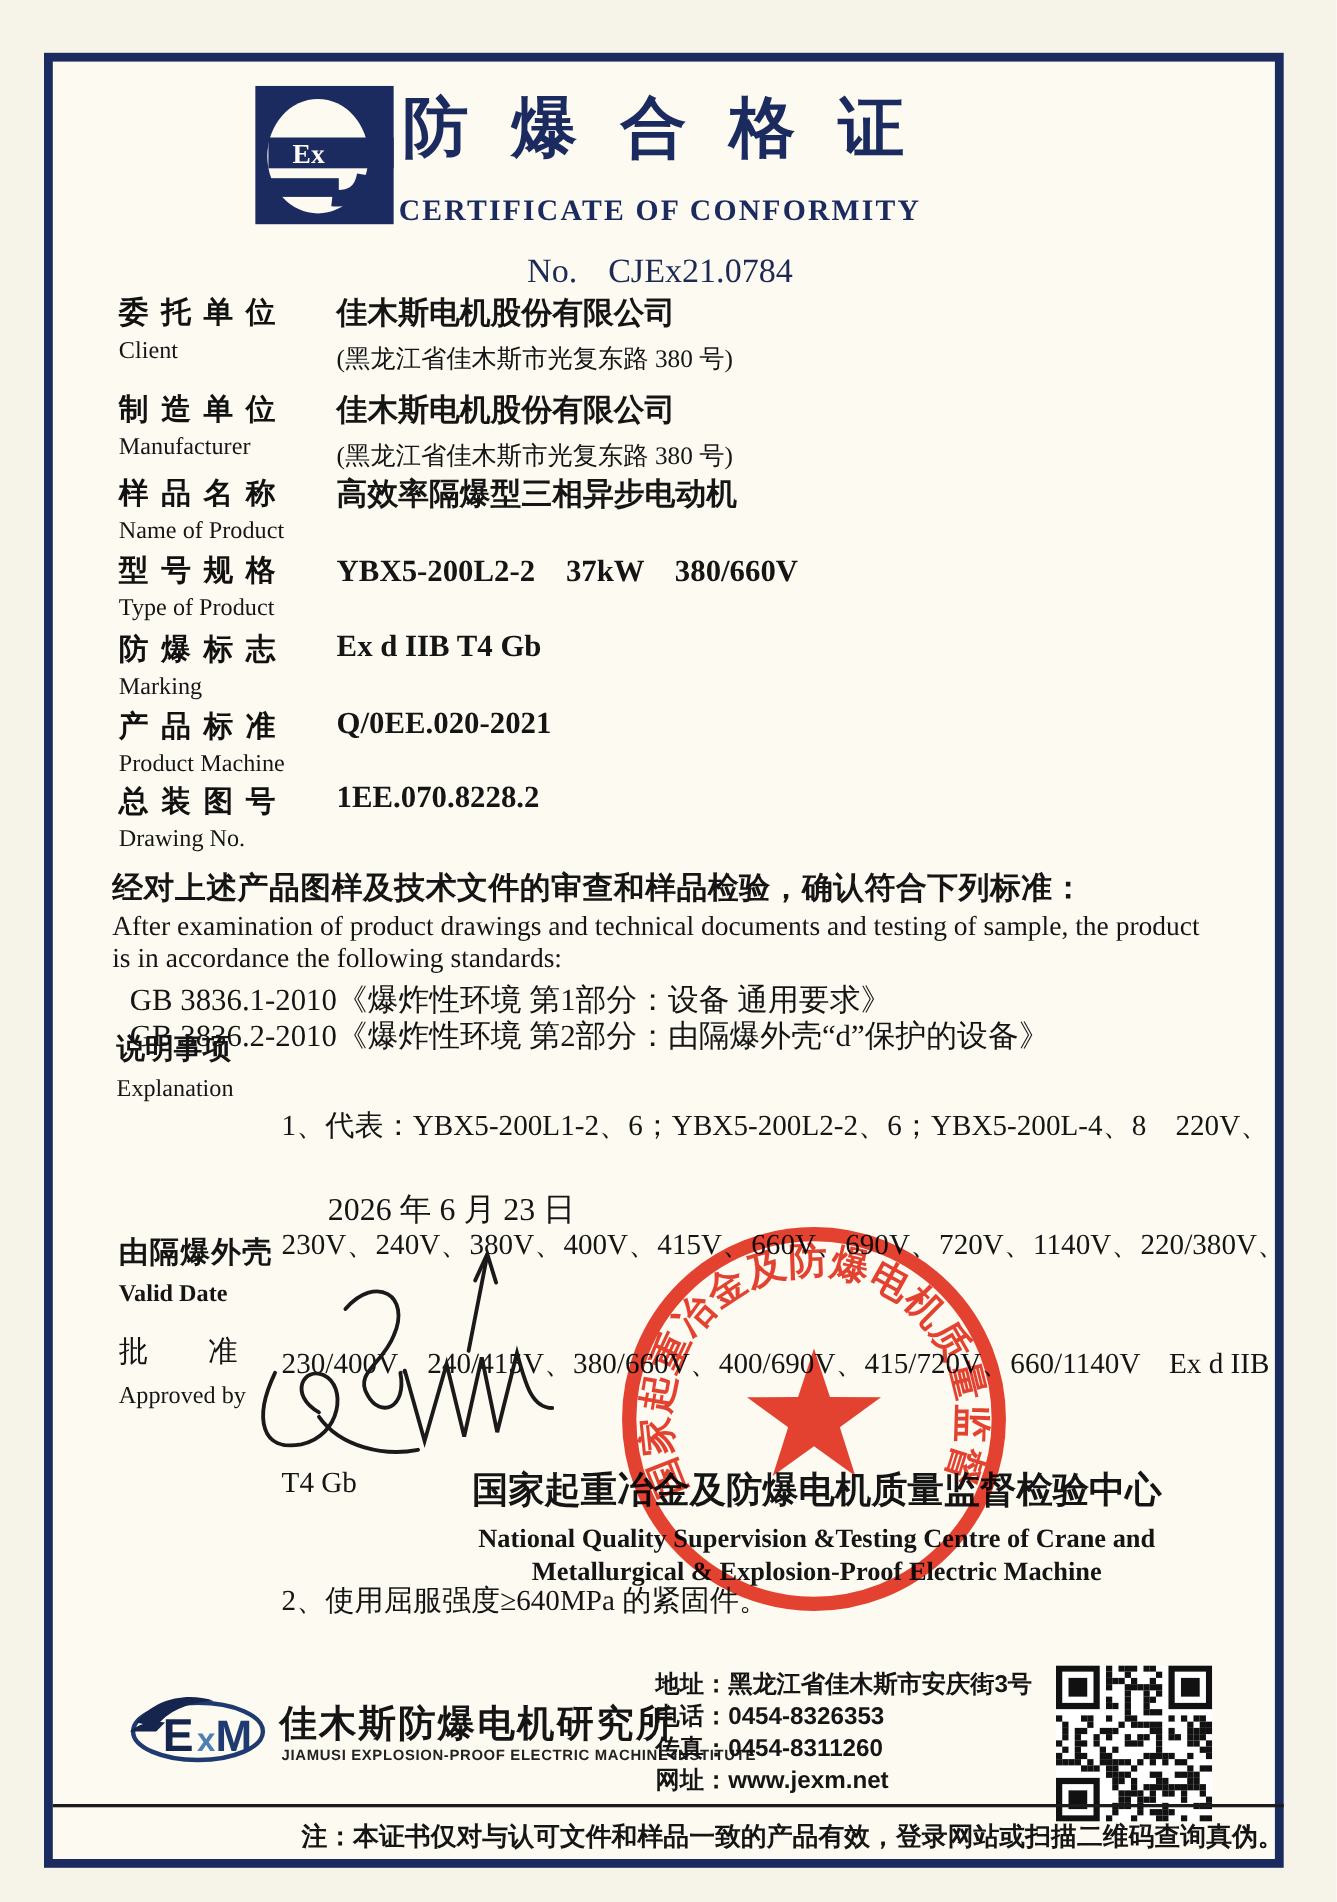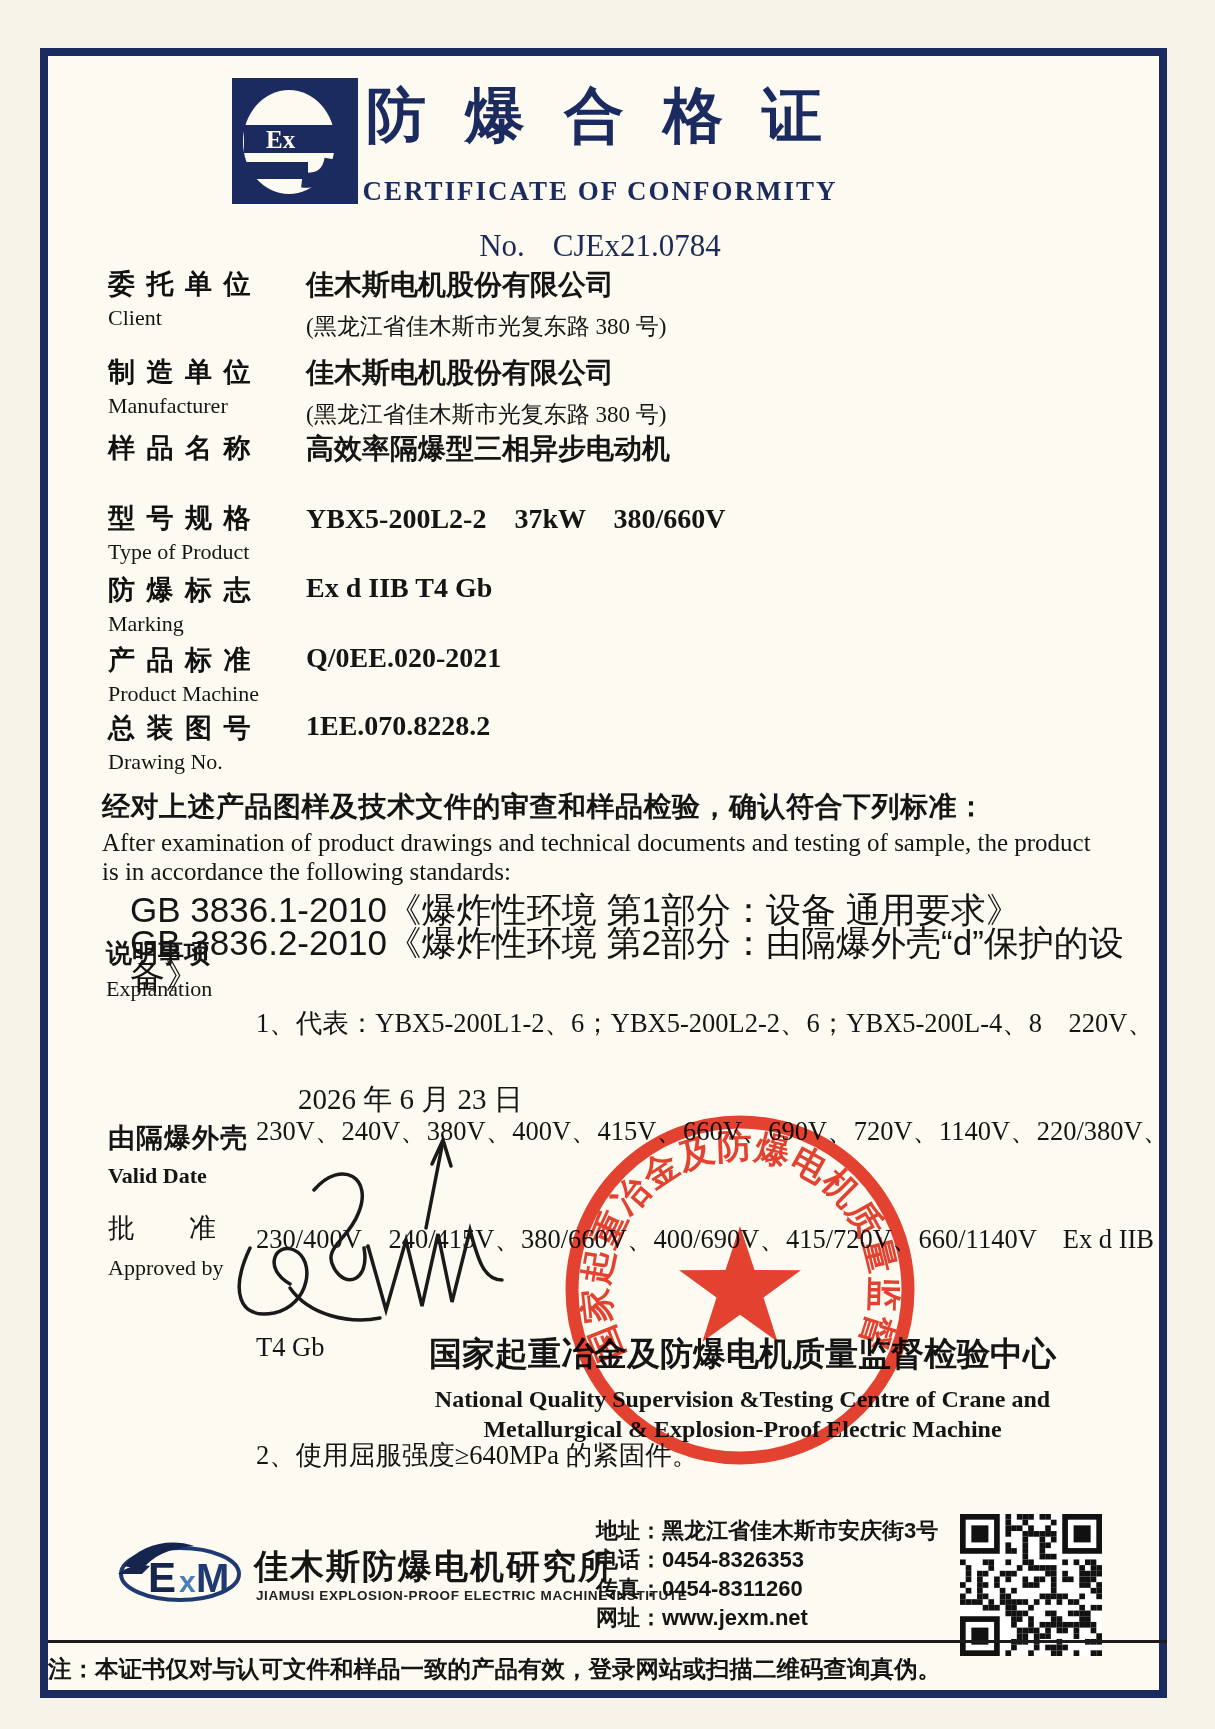--- a/index.html
+++ b/index.html
@@ -36,21 +36,21 @@
   .field-row{left:108px;width:1012px;}
   .lab-cn{font-size:27px;font-weight:bold;color:#111;letter-spacing:2px;white-space:pre;}
   .lab-en{font-family:"Liberation Serif","DejaVu Serif",serif;font-size:22px;margin-top:3px;}
   .fval{position:absolute;left:198px;top:0;}
   .val-main{font-family:"Liberation Serif","DejaVu Serif",serif;font-size:28px;font-weight:bold;white-space:pre;}
   .val-sub{font-family:"Liberation Serif","DejaVu Serif",serif;font-size:23px;margin-top:7px;white-space:pre;}
   
   .statement{left:102px;top:788px;width:1045px;}
   .st-cn{font-size:28px;font-weight:bold;letter-spacing:0.5px;white-space:nowrap;}
   .st-en{font-family:"Liberation Serif","DejaVu Serif",serif;font-size:25px;line-height:24px;margin-top:5px;}
-  .standards{margin-top:9px;margin-left:28px;font-family:Liberation Sans, sans-serif;font-size:35px;line-height:33px;}
+  .standards{margin-top:9px;margin-left:16px;font-family:Liberation Serif, serif;font-size:28px;line-height:33px;}
   
   .exp-label{left:106px;top:936px;}
   .exp-label .cn{font-size:26px;font-weight:bold;}
   .exp-label .en{font-family:"Liberation Serif","DejaVu Serif",serif;font-size:22px;margin-top:5px;}
   .exp-body{left:256px;top:933px;width:860px;font-family:"Liberation Serif","DejaVu Serif",serif;font-size:26.5px;line-height:36px;white-space:pre;}
   
   .validity-label{left:108px;top:1120px;}
   .validity-label .cn{font-size:27px;font-weight:bold;letter-spacing:1px;}
   .validity-label .en{font-family:"Liberation Serif","DejaVu Serif",serif;font-weight:bold;font-size:22px;margin-top:7px;}
   .validity-value{left:298px;top:1080px;font-family:Liberation Serif, serif;font-size:29px;white-space:pre;}
@@ -63,21 +63,21 @@
   .issuer .org-en{font-family:"Liberation Serif","DejaVu Serif",serif;font-size:24px;font-weight:bold;line-height:30px;margin-top:7px;}
   .issuer .issue-date{font-family:"Liberation Serif","DejaVu Serif",serif;font-size:28px;margin-top:13px;white-space:pre;}
   .seal{left:552px;top:1102px;opacity:.92;mix-blend-mode:multiply;}
   .signature{left:230px;top:1128px;}
   
   .institute-cn{left:254px;top:1544px;font-size:34px;font-weight:bold;letter-spacing:2px;white-space:nowrap;}
   .institute-en{left:256px;top:1588px;font-size:13.5px;font-weight:bold;letter-spacing:.6px;color:#222;white-space:nowrap;}
   .contact{left:596px;top:1516px;font-size:22px;font-weight:bold;line-height:29px;}
   .contact .c-row{white-space:nowrap;}
   .divider{left:48px;top:1640px;width:1119px;height:3px;background:#1c1c1c;}
-  .note{left:48px;top:1653px;width:1119px;text-align:left;font-size:23.5px;font-weight:bold;white-space:nowrap;}
+  .note{left:48px;top:1653px;width:1119px;text-align:right;font-size:23.5px;font-weight:bold;white-space:nowrap;}
 </style>
 </head>
 <body>
 
 <div class="abs page-frame"></div>
 
 <svg class="abs" style="left:232px;top:78px" width="126" height="126" viewBox="0 0 126 126">
   <rect width="126" height="126" fill="#1c2b5f"></rect>
   <ellipse cx="57" cy="64" rx="46" ry="52" fill="#fcfaf1"></ellipse>
   <rect x="12" y="47" width="114" height="28" fill="#1c2b5f"></rect>
@@ -103,20 +103,21 @@
 <div class="abs field-row" style="top:354px">
   <div class="lab-cn">制 造 单 位</div>
   <div class="lab-en">Manufacturer</div>
   <div class="fval">
       <div class="val-main">佳木斯电机股份有限公司</div>
     <div class="val-sub">(黑龙江省佳木斯市光复东路 380 号)</div>
     </div>
 </div>
 <div class="abs field-row" style="top:430px">
   <div class="lab-cn">样 品 名 称</div>
+  <div class="lab-en">Name of Product</div>
   <div class="fval">
       <div class="val-main">高效率隔爆型三相异步电动机</div>
     </div>
 </div>
 <div class="abs field-row" style="top:500px">
   <div class="lab-cn">型 号 规 格</div>
   <div class="lab-en">Type of Product</div>
   <div class="fval">
       <div class="val-main">YBX5-200L2-2　37kW　380/660V</div>
     </div>

